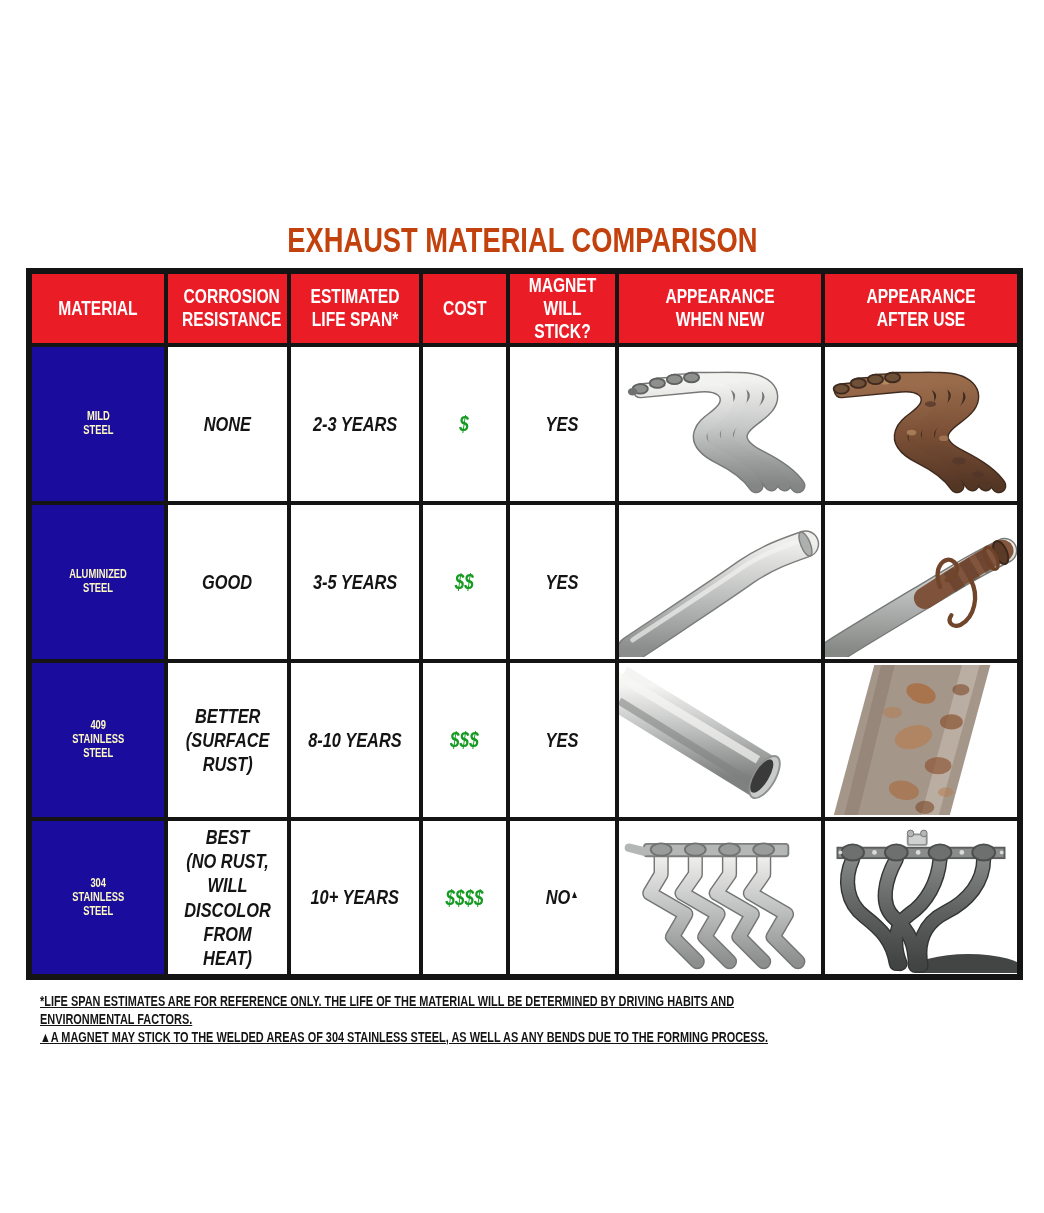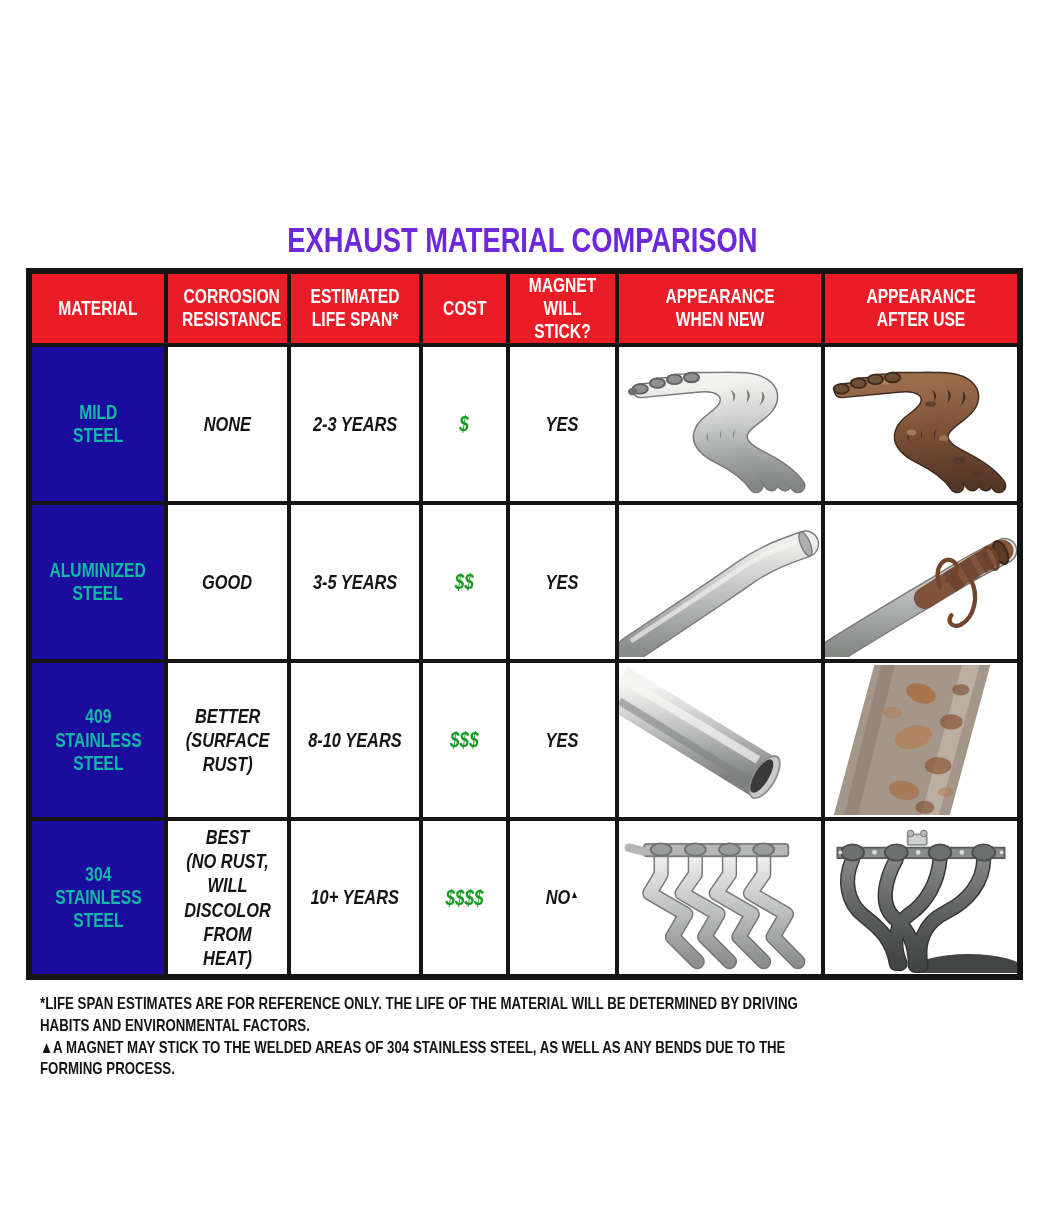--- a/index.html
+++ b/index.html
@@ -15,21 +15,21 @@
     transform:scaleX(0.78);
     transform-origin:50% 50%;
     white-space:pre-line;
     line-height:1.16;
     letter-spacing:0px;
   }
   .page-title{
     margin-top:220px;
     text-align:center;
     font-size:35px;
-    color:#6d28d9;
+    color:#c2410c;
   }
   table.cmp{
     border-collapse:collapse;
     table-layout:fixed;
     margin:7px 0 0 26px;
     width:991px;
     border:6px solid #141414;
   }
   table.cmp th, table.cmp td{
     border:4px solid #141414;
@@ -39,34 +39,35 @@
     overflow:hidden;
   }
   th.head{
     background:#EA1C26;
     color:#ffffff;
     height:60px;
     font-size:20px;
   }
   td.mat{
     background:#1A0D9E;
-    color:#14b8a6;
-    font-size:20px;
+    color:#fef9c3;
+    font-size:12px;
   }
   tr.bodyrow{height:158px;}
   td.val{background:#ffffff;font-size:21px;font-style:italic;}
   td.cost span{color:#169B22;}
   td.cost{font-size:22px;}
   sup.mark{font-size:11px;vertical-align:6px;line-height:0;}
   td.imgcell{background:#ffffff;padding:4px;}
   .imgwrap{width:100%;height:150px;background:#ffffff;}
   .imgwrap svg{width:100%;height:100%;display:block;}
   .footnotes{
     margin:13px 0 16px 40px;
-    font-size:17px;
+    font-size:14px;
+    text-decoration:underline;
   }
   .footnotes .cx{
     transform:scaleX(0.78);
     transform-origin:0 50%;
     display:block;
     line-height:1.28;
   }
 </style>
 </head>
 <body>

